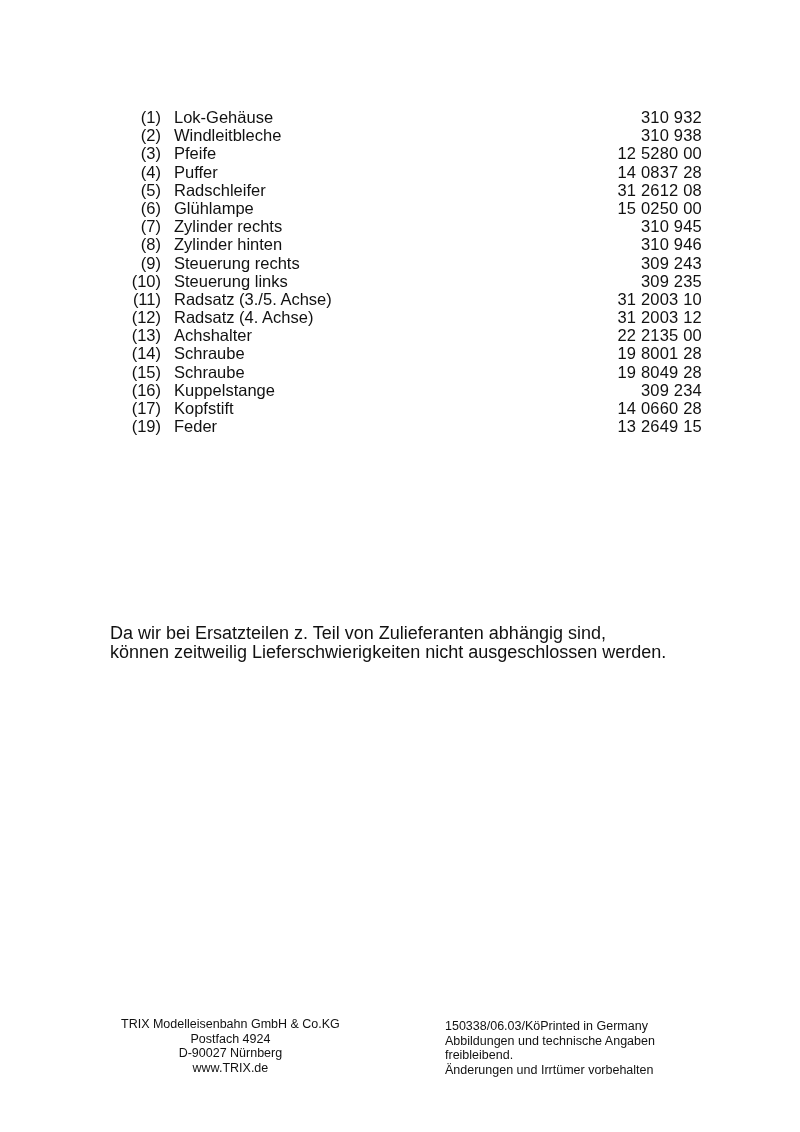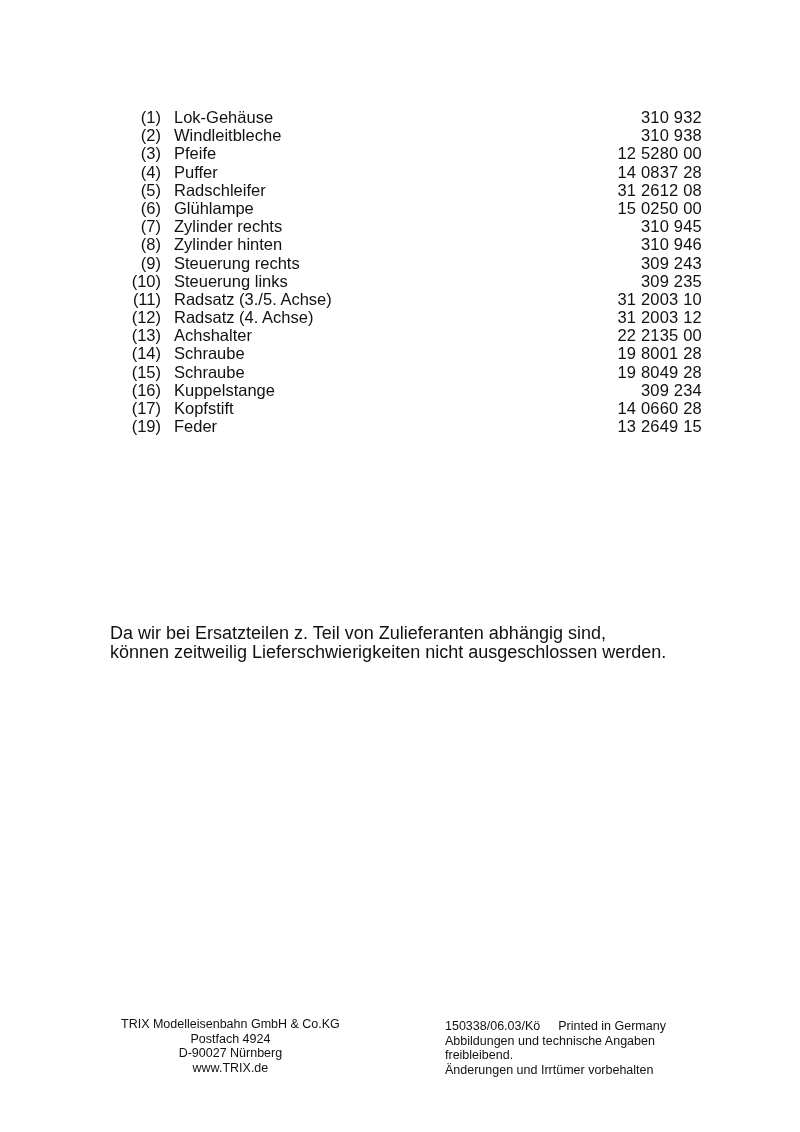--- a/index.html
+++ b/index.html
@@ -63,21 +63,20 @@
     }
     .footer-right {
       position: absolute;
       left: 445px;
       top: 1019px;
       font-size: 12.5px;
       line-height: 14.5px;
       white-space: nowrap;
     }
     .footer-right .order-line span + span {
-      margin-left: 18px;
     }
   </style>
 </head>
 <body>
 
 <div class="parts-list">
   <div class="part-row">
     <span class="part-num">(1)</span>
     <span class="part-name">Lok-Gehäuse</span>
     <span class="part-code">310 932</span>

